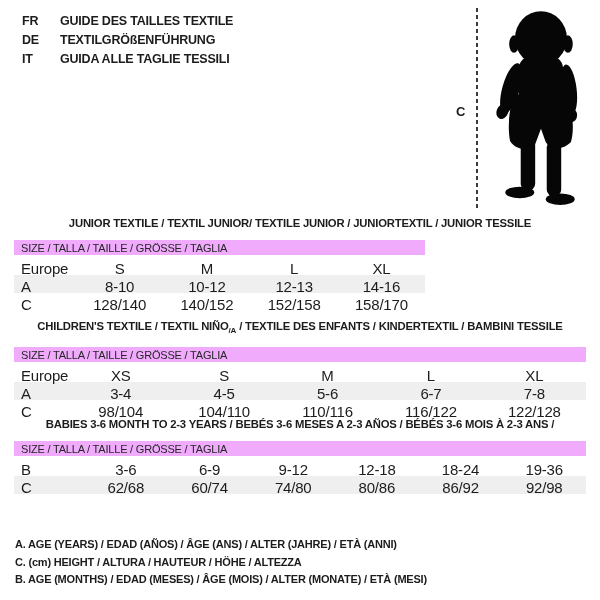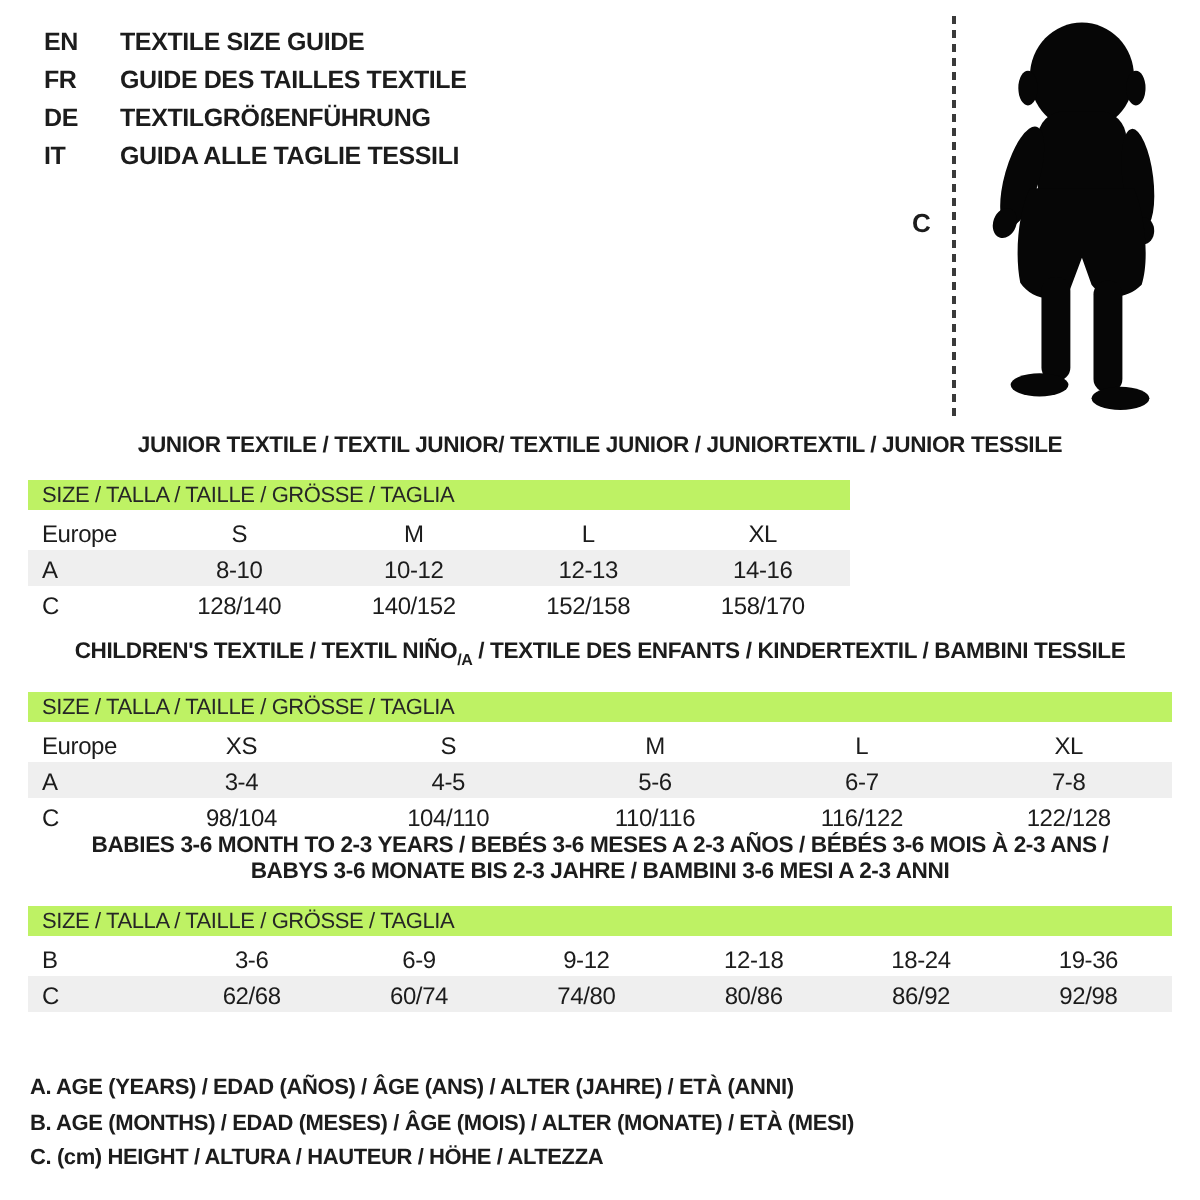--- a/index.html
+++ b/index.html
@@ -22,24 +22,24 @@
     background:repeating-linear-gradient(to bottom, #3a3a3a 0 4px, transparent 4px 7px);
   }
   .c-marker { position:absolute; left:6px; top:98px; font-weight:bold; font-size:13px; }
   .baby-svg { position:absolute; left:37px; top:0; }
 
   
   .content { position:absolute; left:14px; top:217px; width:572px; }
   .t-title { font-weight:bold; font-size:11.3px; letter-spacing:-0.2px; line-height:13px; margin-bottom:10px;text-align:center; }
   .t-title sub { font-size:8px; }
   .size-band {
-    background:#bef264; color:#262626; font-size:11px; letter-spacing:-0.2px;
+    background:#f0abfc; color:#262626; font-size:11px; letter-spacing:-0.2px;
     padding:2px 0 3px 7px; height:17px; border-bottom:2px solid #fff;
   }
-  .trow { display:flex; font-size:12px; letter-spacing:-0.2px; padding:2.5px 0; height:18px; }
+  .trow { display:flex; font-size:15px; letter-spacing:-0.2px; padding:2.5px 0; height:18px; }
   .trow.alt { background:#efefef; }
   .tcell-label { padding-left:7px; text-align:left; }
   .tcell { flex:1; text-align:center; }
   .w411 { width:411px; }
   .w572 { width:572px; }
   .lbl62 .tcell-label { width:62px; }
   .lbl55 .tcell-label { width:55px; }
   .lbl70 .tcell-label { width:70px; }
   .gap1 { margin-top:9px; }
   .gap2 { }
@@ -47,24 +47,20 @@
   
   .legend { position:absolute; left:15px; top:536px; }
   .legend-line { font-weight:bold; font-size:11px; letter-spacing:-0.2px; line-height:17.5px; }
 </style>
 </head>
 <body>
 
 <div class="page">
 
   <div class="langs">
-    <div class="lang-row">
-      <span class="lang-code">EN</span>
-      <span>TEXTILE SIZE GUIDE</span>
-    </div>
     <div class="lang-row">
       <span class="lang-code">FR</span>
       <span>GUIDE DES TAILLES TEXTILE</span>
     </div>
     <div class="lang-row">
       <span class="lang-code">DE</span>
       <span>TEXTILGRÖßENFÜHRUNG</span>
     </div>
     <div class="lang-row">
       <span class="lang-code">IT</span>
@@ -144,21 +140,20 @@
         <span class="tcell">98/104</span>
         <span class="tcell">104/110</span>
         <span class="tcell">110/116</span>
         <span class="tcell">116/122</span>
         <span class="tcell">122/128</span>
       </div>
     </div>
 
     <div class="t-title gap2">
       <div>BABIES 3-6 MONTH TO 2-3 YEARS / BEBÉS 3-6 MESES A 2-3 AÑOS / BÉBÉS 3-6 MOIS À 2-3 ANS /</div>
-      <div>BABYS 3-6 MONATE BIS 2-3 JAHRE / BAMBINI 3-6 MESI A 2-3 ANNI</div>
     </div>
     <div class="w572 lbl70">
       <div class="size-band">SIZE / TALLA / TAILLE / GRÖSSE / TAGLIA</div>
       <div class="trow">
         <span class="tcell-label">B</span>
         <span class="tcell">3-6</span>
         <span class="tcell">6-9</span>
         <span class="tcell">9-12</span>
         <span class="tcell">12-18</span>
         <span class="tcell">18-24</span>
@@ -171,17 +166,17 @@
         <span class="tcell">74/80</span>
         <span class="tcell">80/86</span>
         <span class="tcell">86/92</span>
         <span class="tcell">92/98</span>
       </div>
     </div>
   </div>
 
   <div class="legend">
     <div class="legend-line">A. AGE (YEARS) / EDAD (AÑOS) / ÂGE (ANS) / ALTER (JAHRE) / ETÀ (ANNI)</div>
+    <div class="legend-line">C. (cm) HEIGHT / ALTURA / HAUTEUR / HÖHE / ALTEZZA</div>
     <div class="legend-line">B. AGE (MONTHS) / EDAD (MESES) / ÂGE (MOIS) / ALTER (MONATE) / ETÀ (MESI)</div>
-    <div class="legend-line">C. (cm) HEIGHT / ALTURA / HAUTEUR / HÖHE / ALTEZZA</div>
   </div>
 
 </div>
 
 </body></html>

